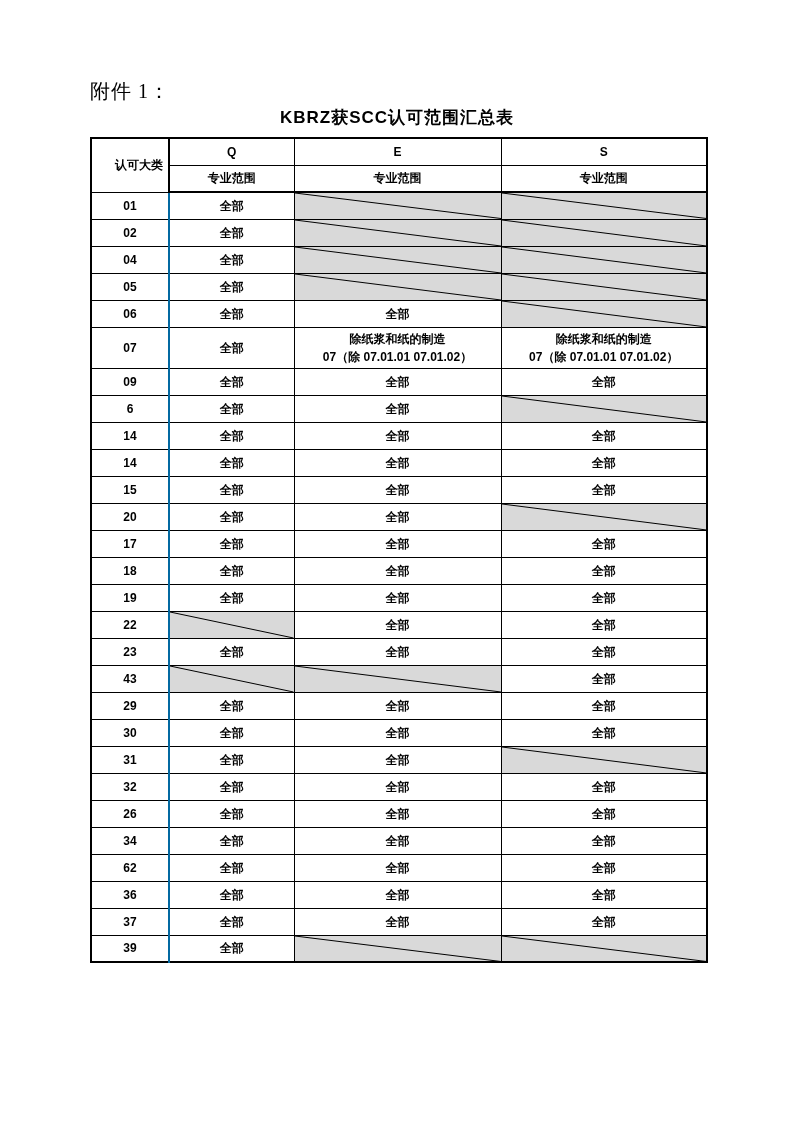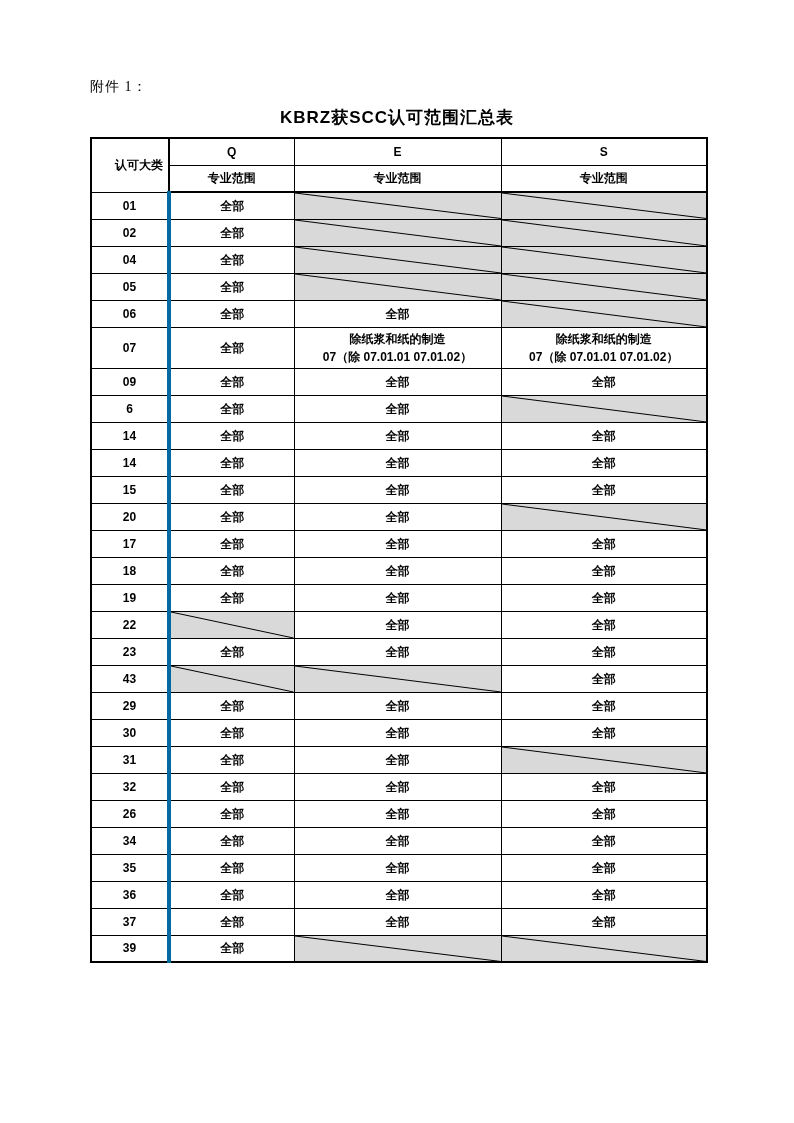--- a/index.html
+++ b/index.html
@@ -10,21 +10,21 @@
     overflow: hidden;
     font-family: "Liberation Sans", sans-serif;
     color: #000;
   }
   .page { position: absolute; inset: 0; }
 
   .attachment {
     position: absolute;
     left: 90px; top: 78px;
     font-family: "Liberation Serif", serif;
-    font-size: 14px;
+    font-size: 20px;
     letter-spacing: 1px;
   }
 
   .title {
     position: absolute;
     left: 0; right: 0; top: 106px;
     text-align: center;
     font-size: 17px;
     font-weight: bold;
     letter-spacing: 1px;
@@ -44,21 +44,21 @@
     vertical-align: middle;
     font-size: 12px;
     font-weight: bold;
     padding: 2px 3px;
     line-height: 1.5;
     white-space: pre-line;
   }
   .scope-table thead tr { height: 27px; }
   .scope-table tbody tr { height: 27px; }
   .scope-table th.corner { border-right: 2px solid #000; padding-left: 21px; }
-  .scope-table td.cat   { border-right: 4px solid #0369a1; }
+  .scope-table td.cat   { border-right: 2px solid #0369a1; }
   .scope-table tr.head2 th { border-bottom: 2px solid #000; }
 
   td.na {
     background: #d9d9d9;
     position: relative;
     padding: 0;
   }
   svg.diag {
     position: absolute;
     inset: 0;
@@ -267,21 +267,21 @@
           <td>全部</td>
           <td>全部</td>
         </tr>
         <tr>
           <td class="cat">34</td>
           <td>全部</td>
           <td>全部</td>
           <td>全部</td>
         </tr>
         <tr>
-          <td class="cat">35</td>
+          <td class="cat">62</td>
           <td>全部</td>
           <td>全部</td>
           <td>全部</td>
         </tr>
         <tr>
           <td class="cat">36</td>
           <td>全部</td>
           <td>全部</td>
           <td>全部</td>
         </tr>

